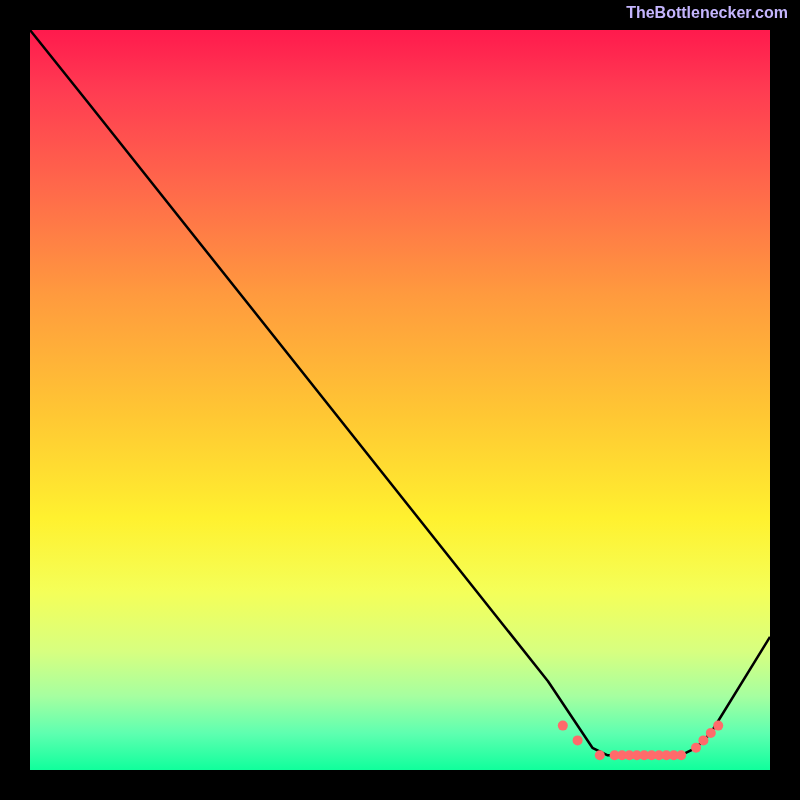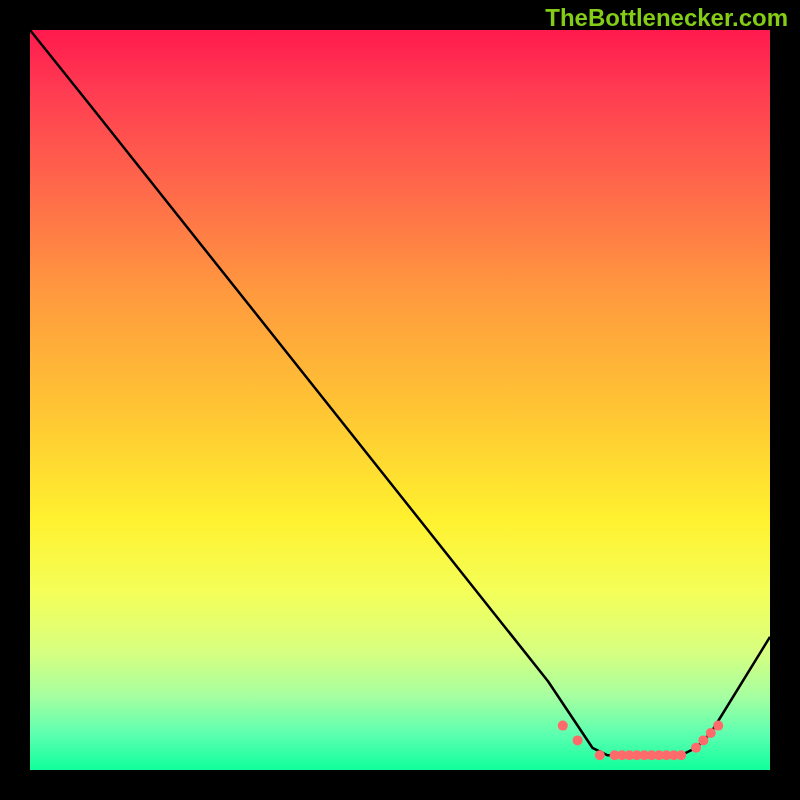--- a/index.html
+++ b/index.html
@@ -13,22 +13,22 @@
   }
   .wrap {
     position: relative;
     width: 800px;
     height: 800px;
   }
   .watermark {
     position: absolute;
     top: 4px;
     right: 12px;
-    color: #84cc16;
-    font-size: 24px;
+    color: #c4b5fd;
+    font-size: 16px;
     font-weight: 600;
     z-index: 10;
     user-select: none;
   }
   
   .plot {
     position: absolute;
     left: 30px;
     top: 30px;
     width: 740px;

